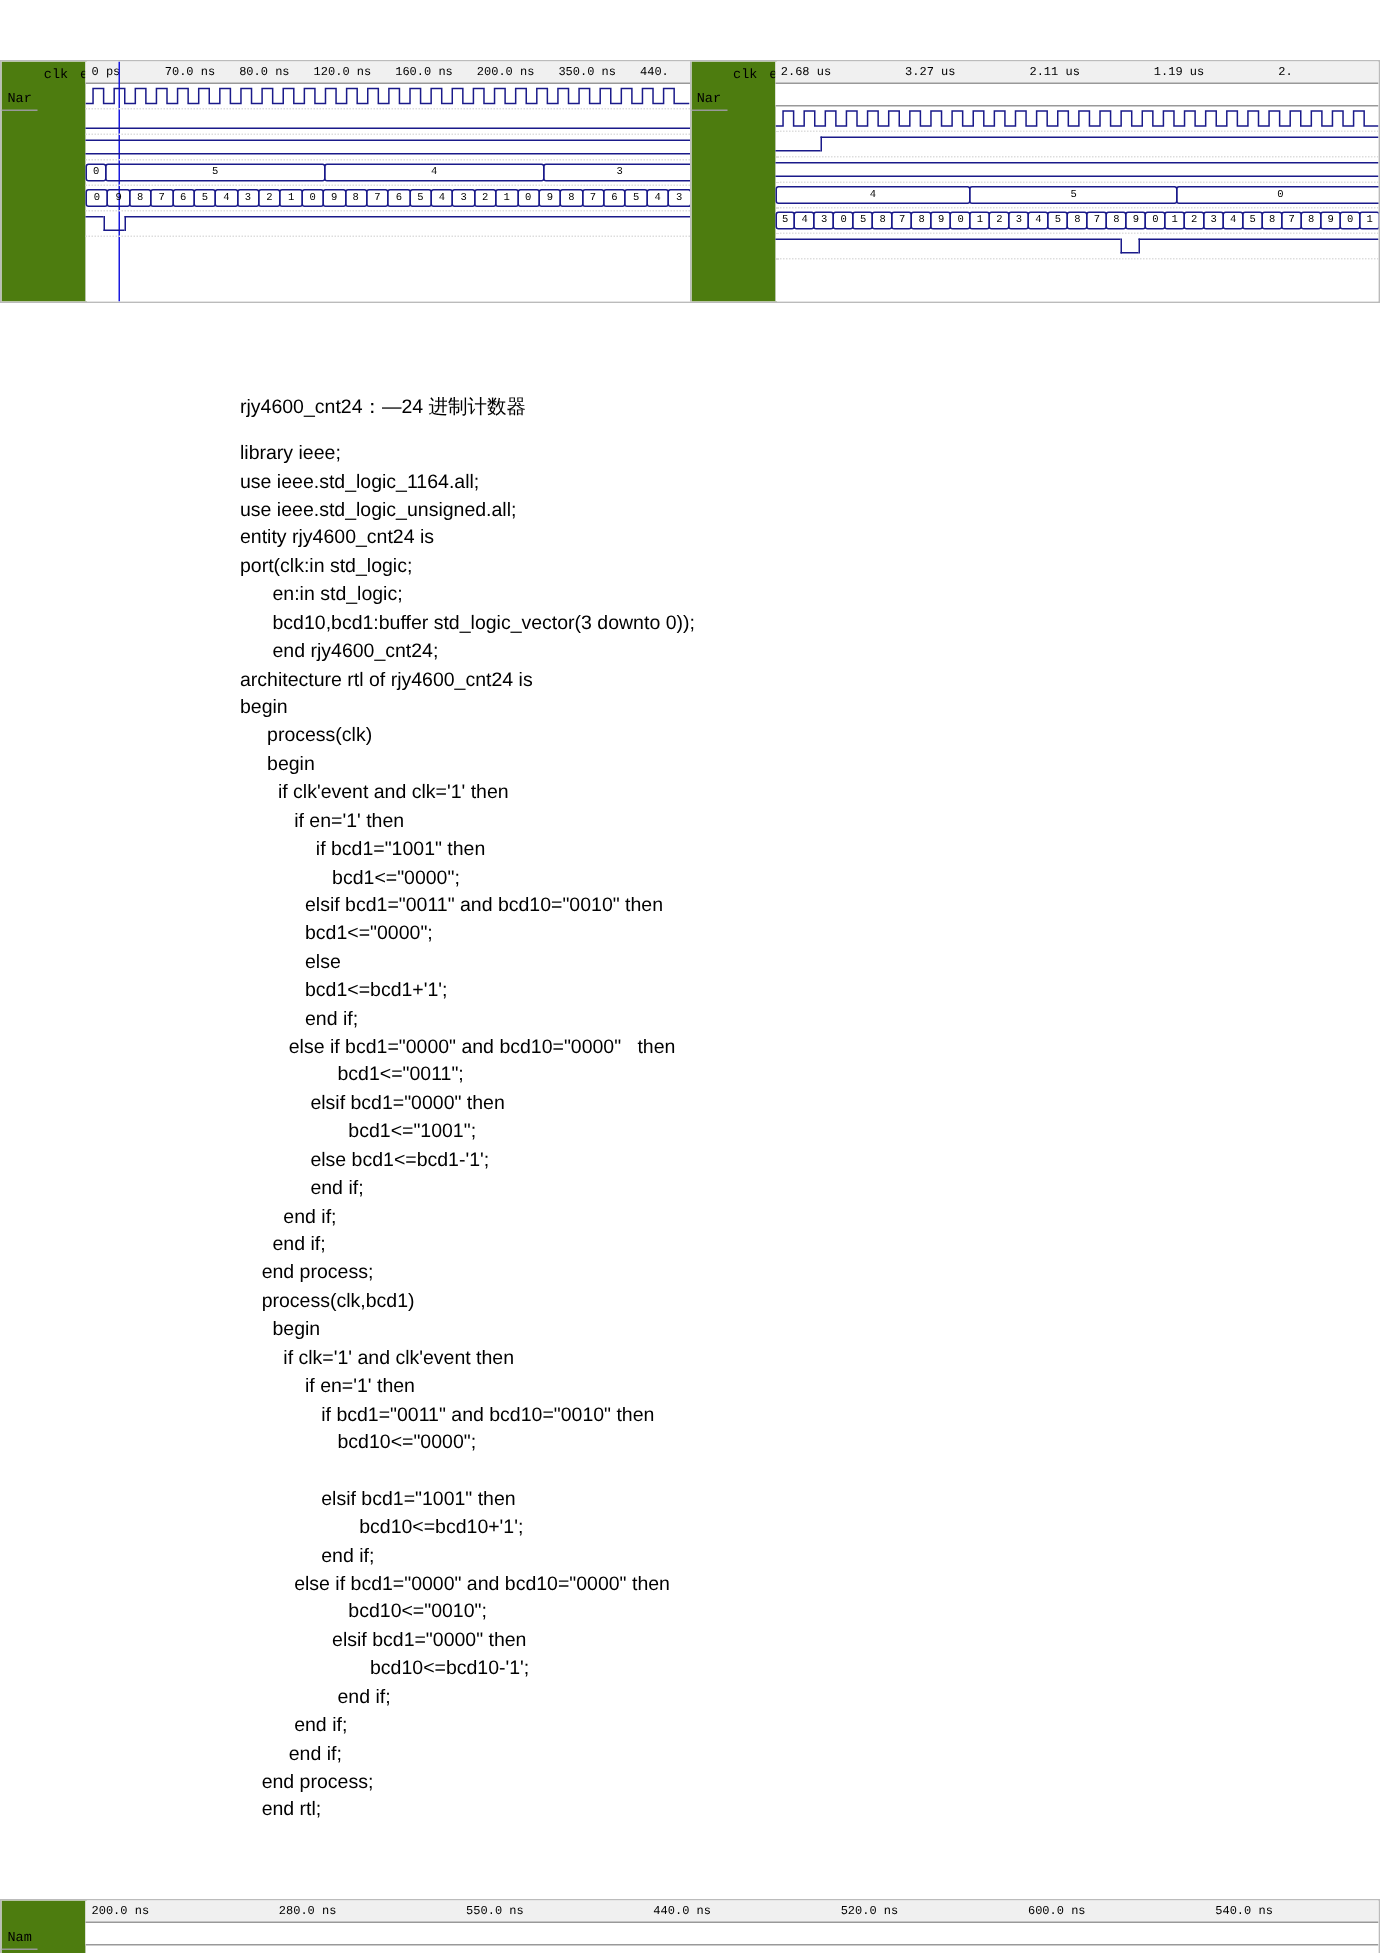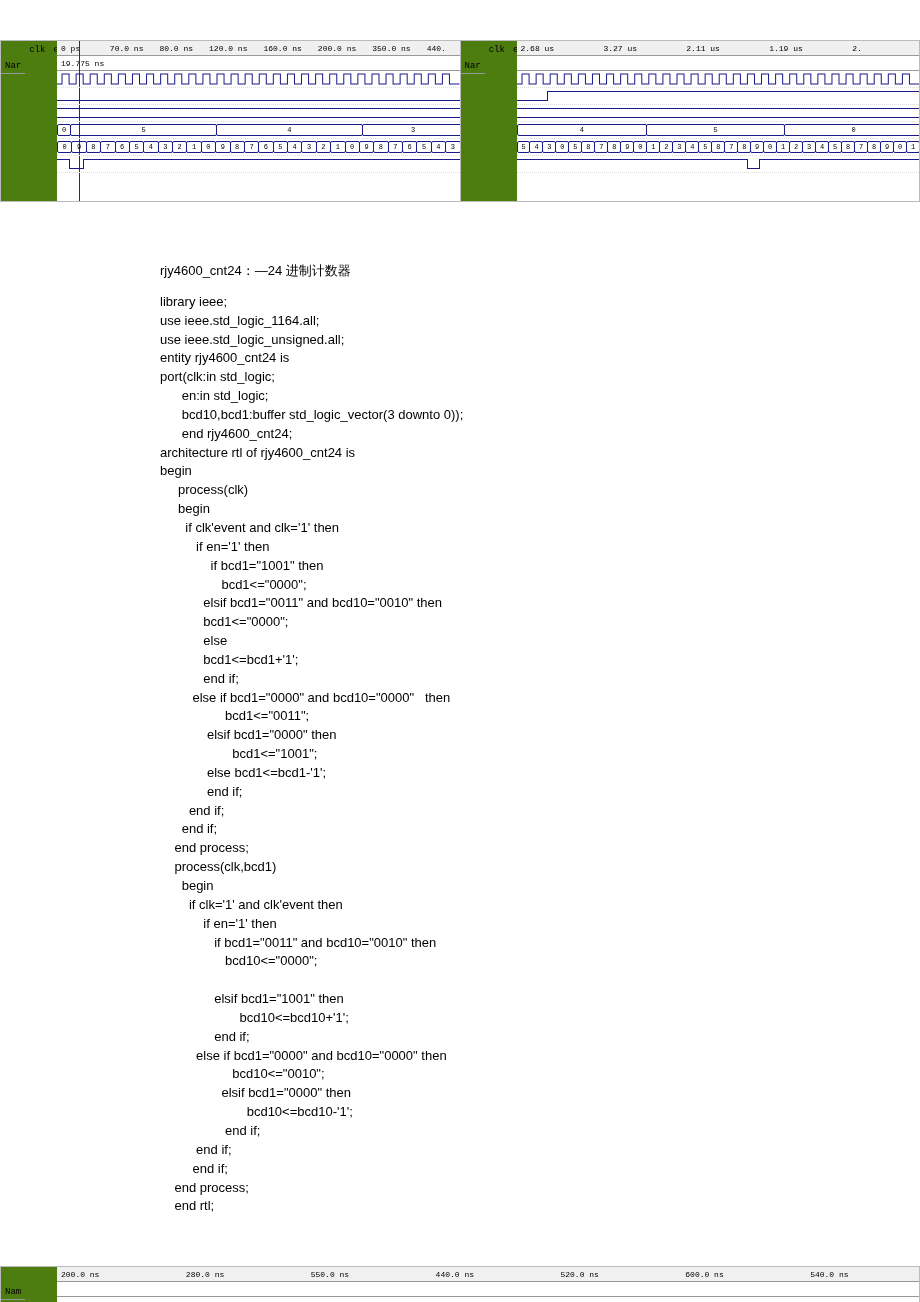--- a/index.html
+++ b/index.html
@@ -170,21 +170,20 @@
       <div class="ruler">
         <span>0 ps</span>
         <span>70.0 ns</span>
         <span>80.0 ns</span>
         <span>120.0 ns</span>
         <span>160.0 ns</span>
         <span>200.0 ns</span>
         <span>350.0 ns</span>
         <span>440.</span>
       </div>
-      <div class="cursor-row">19.775 ns</div>
       <div class="cursor-line" style="left:22px;"></div>
       <div class="tracks">
         <div class="track">
           <svg class="clk-svg" viewBox="0 0 400 16" preserveAspectRatio="none">
             <path d="M0 13 L5 13 L5 3 L12 3 L12 13 L19 13 L19 3 L26 3 L26 13 L33 13 L33 3 L40 3 L40 13 L47 13 L47 3 L54 3 L54 13 L61 13 L61 3 L68 3 L68 13 L75 13 L75 3 L82 3 L82 13 L89 13 L89 3 L96 3 L96 13 L103 13 L103 3 L110 3 L110 13 L117 13 L117 3 L124 3 L124 13 L131 13 L131 3 L138 3 L138 13 L145 13 L145 3 L152 3 L152 13 L159 13 L159 3 L166 3 L166 13 L173 13 L173 3 L180 3 L180 13 L187 13 L187 3 L194 3 L194 13 L201 13 L201 3 L208 3 L208 13 L215 13 L215 3 L222 3 L222 13 L229 13 L229 3 L236 3 L236 13 L243 13 L243 3 L250 3 L250 13 L257 13 L257 3 L264 3 L264 13 L271 13 L271 3 L278 3 L278 13 L285 13 L285 3 L292 3 L292 13 L299 13 L299 3 L306 3 L306 13 L313 13 L313 3 L320 3 L320 13 L327 13 L327 3 L334 3 L334 13 L341 13 L341 3 L348 3 L348 13 L355 13 L355 3 L362 3 L362 13 L369 13 L369 3 L376 3 L376 13 L383 13 L383 3 L390 3 L390 13 L400 13" stroke="#1a1a8a" fill="none" stroke-width="1"></path>
           </svg>
         </div>
         <div class="track">
             <div class="flat-low"></div>
           </div>

